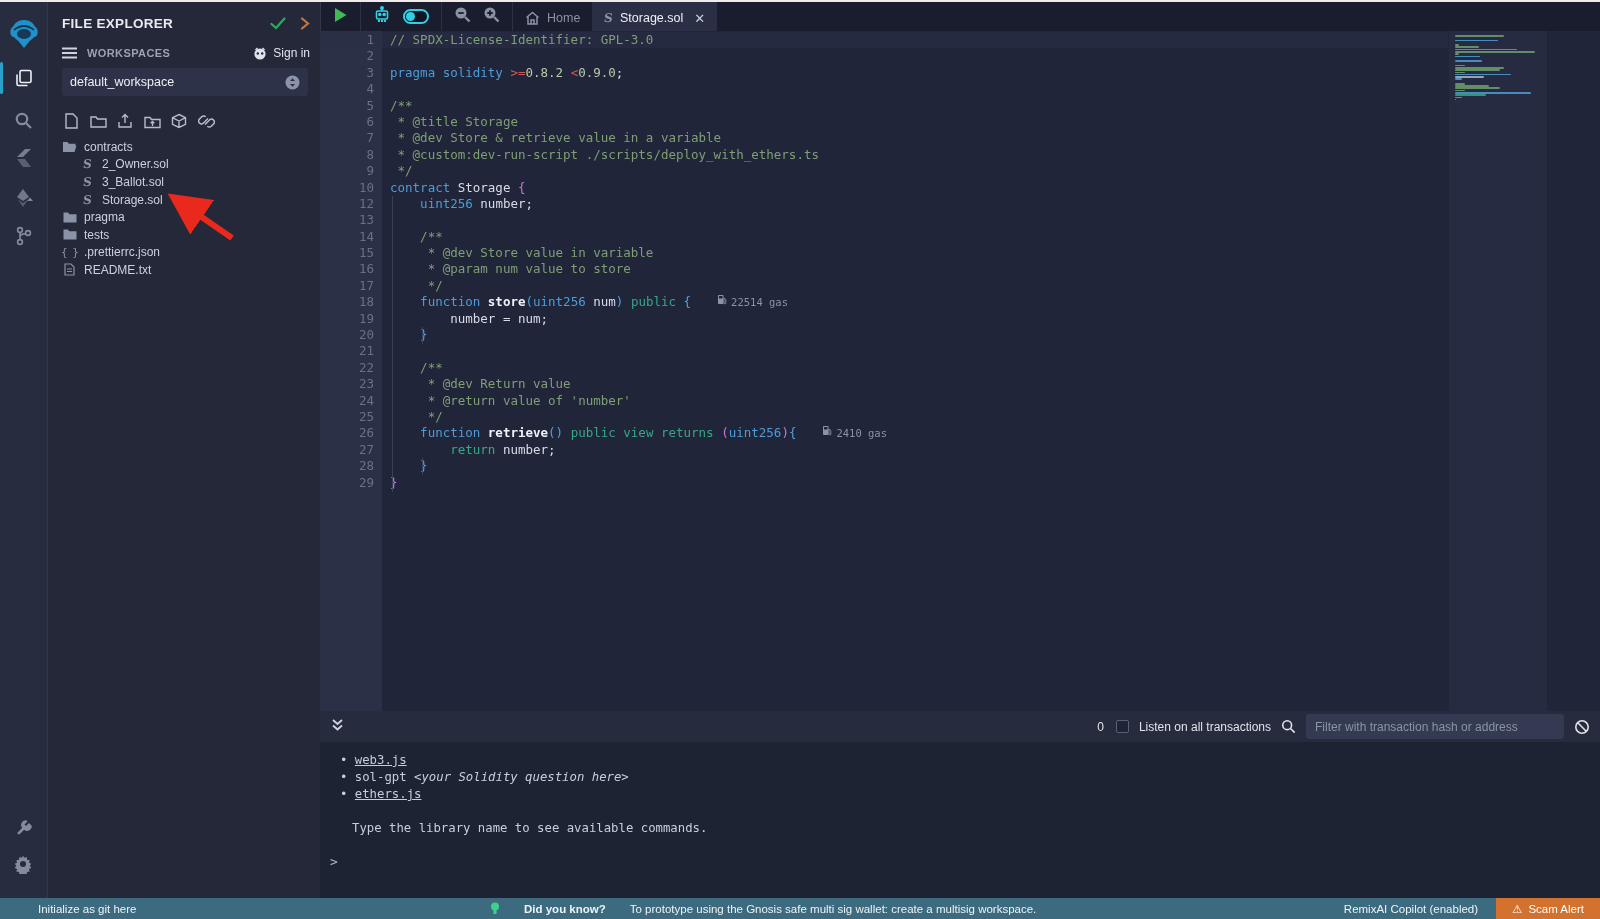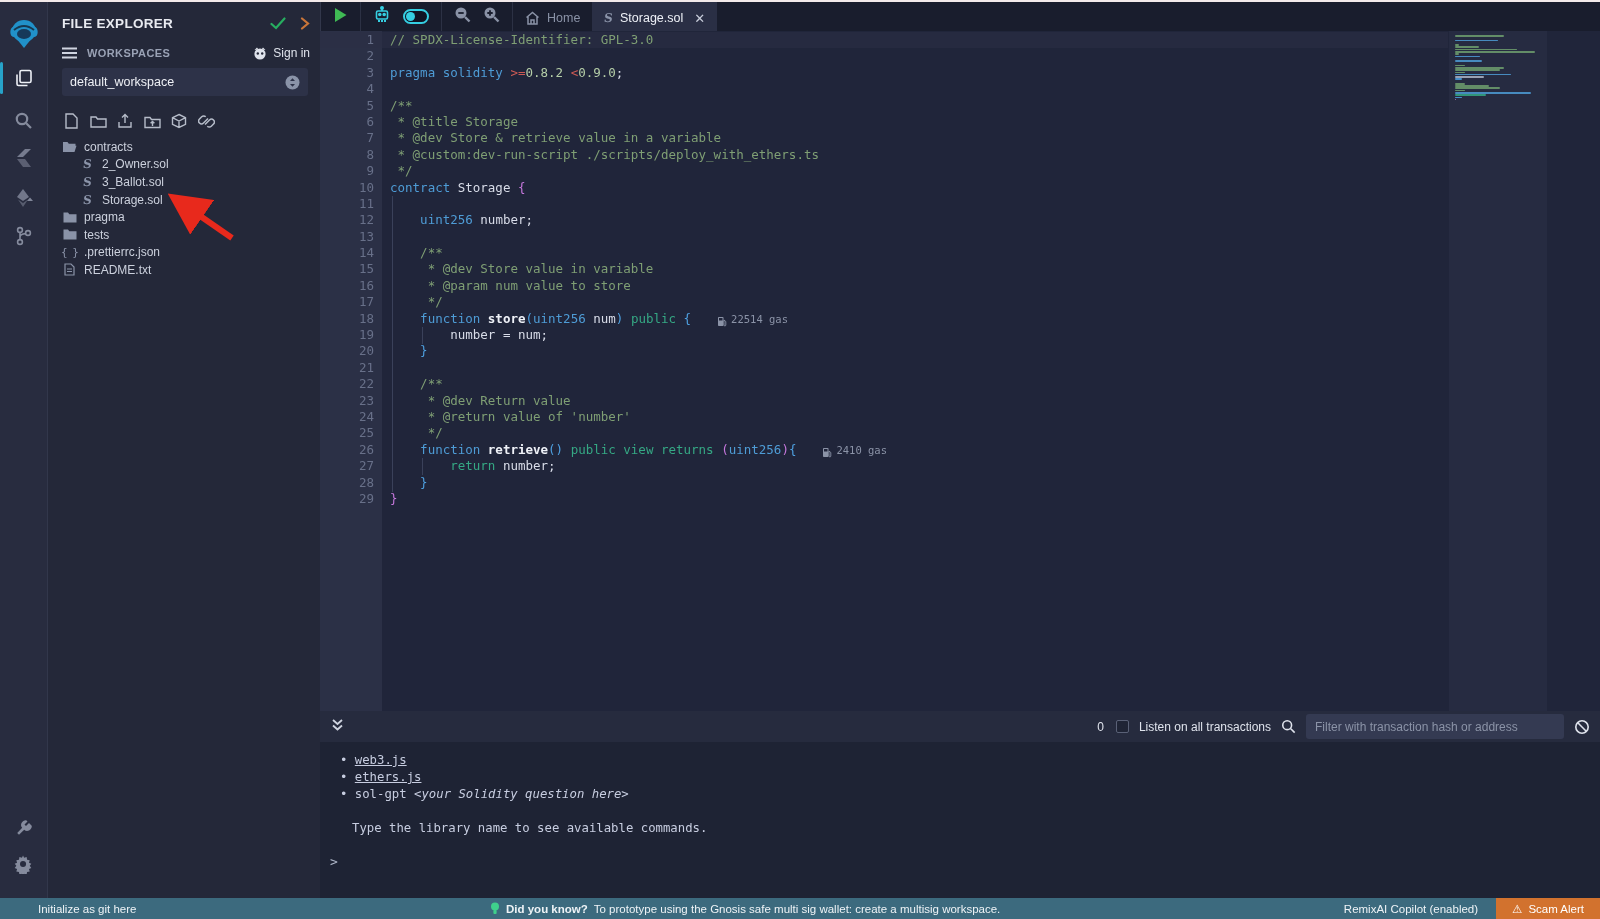--- a/index.html
+++ b/index.html
@@ -49,21 +49,21 @@
   .toggle-pill::after { content:""; position:absolute; left:1px; top:1px; width:9px; height:9px; border-radius:50%; background:#35cfe2; }
 
   
   #editor { position:absolute; left:0; top:29px; width:1280px; height:680px; background:#20253a; overflow:hidden; }
   #gutter { position:absolute; left:0; top:0; width:62px; height:680px; background:#2b3046; }
   #curline { position:absolute; left:0; top:1px; width:1128px; height:16.4px; background:#2b3046; opacity:.55; }
   #lines { position:absolute; left:0; top:1px; right:0; }
   .cl { height:16.4px; line-height:16.4px; font-size:12.5px; white-space:pre; display:flex; }
   .cl .ln { width:54px; text-align:right; color:#687089; flex:none; }
   .cl .ct { padding-left:16px; }
-  .gas { color:#8b93a7; font-size:10.5px; margin-left:26px; display:inline-flex; align-items:flex-end; gap:4px; }
+  .gas { color:#8b93a7; font-size:10.5px; margin-left:26px; display:inline-flex; align-items:flex-start; gap:4px; }
   .t-com{color:#7f9f74;} .t-kw{color:#4e9cd6;} .t-kw2{color:#35a884;} .t-fg{color:#d8dce8;}
   .t-fn{color:#eef1f7; font-weight:bold;} .t-num{color:#b5cea8;} .t-op{color:#cc5a54;}
   .t-brp{color:#c678dd;} .t-brb{color:#4ea0e0;}
   .guide { position:absolute; width:1px; background:#3a415a; }
   #minimap-track { position:absolute; right:53px; top:0; width:98px; height:680px; background:#262b41; }
   #minimap { position:absolute; left:6px; top:4px; width:86px; }
   #minimap div { height:1.6px; margin-bottom:0.7px; border-radius:1px; }
 
   
   #term-header { position:absolute; left:0; top:709px; width:1280px; height:31px; background:#262b3e; display:flex; align-items:center; }
@@ -78,21 +78,21 @@
   .tl { font-size:12.3px; line-height:17px; white-space:pre; }
   .tl .bullet { color:#c7cde0; }
   .tl a { color:#c7cde0; text-decoration:underline; }
   .tl .it { font-style:italic; }
   #prompt { position:absolute; left:10px; top:112px; font-size:13px; color:#aeb6c8; }
 
   
   #statusbar { position:absolute; left:0; top:898px; width:1600px; height:21px; background:#3c6a7e;
     display:flex; align-items:center; color:#eef3f6; font-size:11.5px; z-index:10; }
   #sb-left { padding-left:38px; }
-  #sb-center { position:absolute; left:490px; display:flex; align-items:center; gap:6px; }
+  #sb-center { position:absolute; left:490px; display:flex; align-items:center; gap:24px; }
   #sb-right { margin-left:auto; display:flex; align-items:center; height:21px;justify-content:space-between; }
   #sb-copilot { margin-right:18px; }
   #scam { background:#d2722e; height:21px; display:flex; align-items:center; gap:6px; padding:0 16px; font-size:11.5px; color:#fff; }
 
   .ic-grey { color:#8a92a6; }
 </style>
 </head>
 <body>
 
 <div id="topstrip"></div>
@@ -387,21 +387,20 @@
         <div class="cl"><span class="ln">1</span><span class="ct"><span class="t-com">// SPDX-License-Identifier: GPL-3.0</span></span></div>
         <div class="cl"><span class="ln">2</span><span class="ct"></span></div>
         <div class="cl"><span class="ln">3</span><span class="ct"><span class="t-kw">pragma solidity </span><span class="t-op">&gt;=</span><span class="t-num">0.8.2 </span><span class="t-op">&lt;</span><span class="t-num">0.9.0</span><span class="t-fg">;</span></span></div>
         <div class="cl"><span class="ln">4</span><span class="ct"></span></div>
         <div class="cl"><span class="ln">5</span><span class="ct"><span class="t-com">/**</span></span></div>
         <div class="cl"><span class="ln">6</span><span class="ct"><span class="t-com"> * @title Storage</span></span></div>
         <div class="cl"><span class="ln">7</span><span class="ct"><span class="t-com"> * @dev Store &amp; retrieve value in a variable</span></span></div>
         <div class="cl"><span class="ln">8</span><span class="ct"><span class="t-com"> * @custom:dev-run-script ./scripts/deploy_with_ethers.ts</span></span></div>
         <div class="cl"><span class="ln">9</span><span class="ct"><span class="t-com"> */</span></span></div>
         <div class="cl"><span class="ln">10</span><span class="ct"><span class="t-kw">contract </span><span class="t-fg">Storage </span><span class="t-brp">{</span></span></div>
-        <div class="cl"><span class="ln">11</span><span class="ct"></span></div>
         <div class="cl"><span class="ln">12</span><span class="ct"><span class="t-fg">    </span><span class="t-kw">uint256 </span><span class="t-fg">number;</span></span></div>
         <div class="cl"><span class="ln">13</span><span class="ct"></span></div>
         <div class="cl"><span class="ln">14</span><span class="ct"><span class="t-com">    /**</span></span></div>
         <div class="cl"><span class="ln">15</span><span class="ct"><span class="t-com">     * @dev Store value in variable</span></span></div>
         <div class="cl"><span class="ln">16</span><span class="ct"><span class="t-com">     * @param num value to store</span></span></div>
         <div class="cl"><span class="ln">17</span><span class="ct"><span class="t-com">     */</span></span></div>
         <div class="cl"><span class="ln">18</span><span class="ct"><span class="t-fg">    </span><span class="t-kw">function </span><span class="t-fn">store</span><span class="t-brb">(</span><span class="t-kw">uint256</span><span class="t-fg"> num</span><span class="t-brb">) </span><span class="t-kw2">public </span><span class="t-brb">{</span></span><span class="gas"><svg width="10" height="11" viewBox="0 0 10 11" fill="#8b93a7">
               <rect x="1" y="1" width="5.5" height="9" rx="0.8"></rect>
               <rect x="2" y="2" width="3.5" height="2.5" fill="#20253a"></rect>
               <path d="M7 4 L8.8 5.5 V9 a0.9 0.9 0 0 1 -1.8 0 V6.5 H7 Z" fill="none" stroke="#8b93a7" stroke-width="0.9"></path>
@@ -445,22 +444,22 @@
       <svg width="16" height="16" viewBox="0 0 16 16" fill="none" stroke="#dfe3ec" stroke-width="1.6">
         <circle cx="8" cy="8" r="6.2"></circle>
           <path d="M3.8 3.8 L12.2 12.2"></path>
       </svg>
     </div>
   </div>
 
   <div id="terminal" class="mono">
     <div id="term-lines" style="position:absolute; left:32px; top:10px;">
         <div class="tl"><span class="bullet" style="margin-left:-12px;">• </span><a>web3.js</a></div>
+        <div class="tl"><span class="bullet" style="margin-left:-12px;">• </span><span>sol-gpt </span><span class="it">&lt;your Solidity question here&gt;</span></div>
         <div class="tl"><span class="bullet" style="margin-left:-12px;">• </span><a>ethers.js</a></div>
-        <div class="tl"><span class="bullet" style="margin-left:-12px;">• </span><span>sol-gpt </span><span class="it">&lt;your Solidity question here&gt;</span></div>
         <div class="tl">&nbsp;</div>
         <div class="tl"><span>Type the library name to see available commands.</span></div>
       </div>
     <div id="prompt">&gt;</div>
   </div>
 </div>
 
 <div id="statusbar">
   <span id="sb-left">Initialize as git here</span>
   <span id="sb-center">

